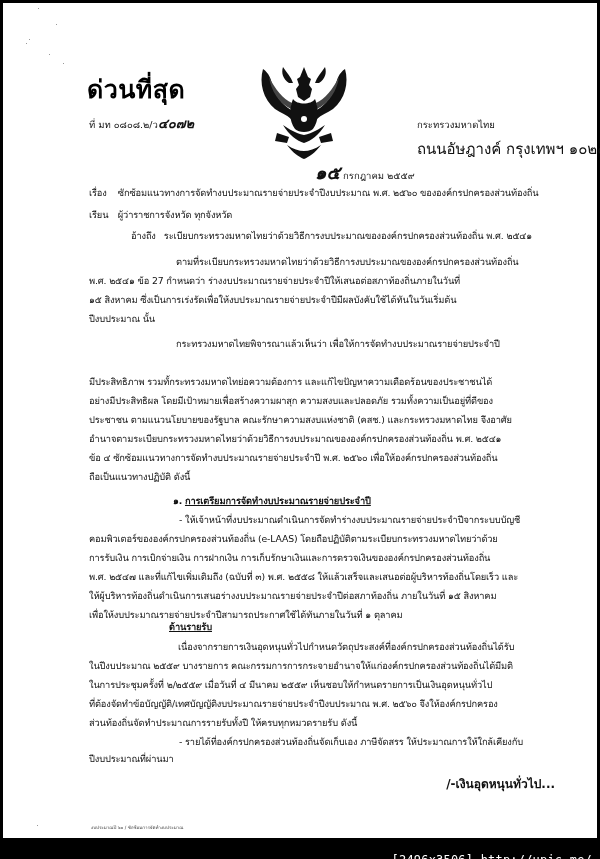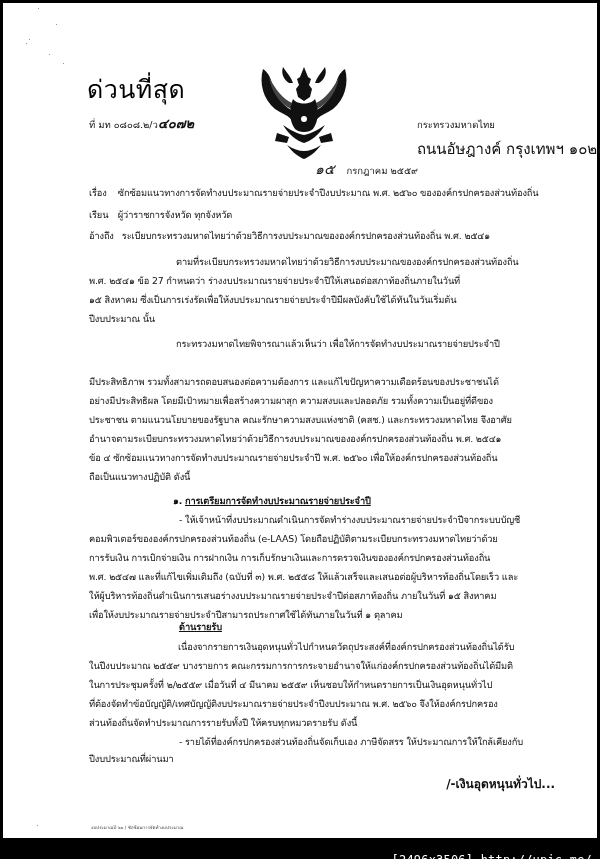--- a/index.html
+++ b/index.html
@@ -43,21 +43,21 @@
       white-space: nowrap;
     }
     .abs {
       position: absolute;
       white-space: nowrap;
     }
     .urgent {
       left: 84px;
       top: 66px;
       font-family: "DejaVu Serif", "Liberation Serif", serif;
-      font-weight: normal;
+      font-weight: bold;
       font-size: 25px;
       letter-spacing: 0.5px;
       color: #000;
     }
     .docno {
       left: 86px;
       top: 110px;
       font-size: 9.5px;
     }
     .docno .hand {
@@ -83,23 +83,23 @@
       font-size: 15px;
     }
     .date {
       left: 312px;
       top: 155px;
       font-size: 9.5px;
     }
     .date .hand {
       font-family: "DejaVu Serif", "Liberation Serif", serif;
       font-style: italic;
-      font-size: 14px;
-      font-weight: normal;
-      margin-right: 12px;
+      font-size: 18px;
+      font-weight: bold;
+      margin-right: 3px;
     }
     .line {
       position: absolute;
       left: 86px;
       font-size: 9.3px;
       white-space: nowrap;
       letter-spacing: -0.15px;
     }
     .hdr-label {
       display: inline-block;
@@ -174,49 +174,49 @@
 
   <div class="line" style="top:182px;">
     <span class="hdr-label">เรื่อง</span>
     <span>ซักซ้อมแนวทางการจัดทำงบประมาณรายจ่ายประจำปีงบประมาณ พ.ศ. ๒๕๖๐ ขององค์กรปกครองส่วนท้องถิ่น</span>
   </div>
   <div class="line" style="top:204px;">
     <span class="hdr-label">เรียน</span>
     <span>ผู้ว่าราชการจังหวัด ทุกจังหวัด</span>
   </div>
   <div class="line" style="top:225px;">
-    <span class="hdr-label" style="width:30px;">อ้างถึง</span>
+    <span class="hdr-label" style="width:30px;margin-left:42px;">อ้างถึง</span>
     <span>ระเบียบกระทรวงมหาดไทยว่าด้วยวิธีการงบประมาณขององค์กรปกครองส่วนท้องถิ่น พ.ศ. ๒๕๔๑</span>
   </div>
 
   <div class="line" style="top:251px; left:173px;">ตามที่ระเบียบกระทรวงมหาดไทยว่าด้วยวิธีการงบประมาณขององค์กรปกครองส่วนท้องถิ่น</div>
   <div class="line" style="top:270px;">พ.ศ. ๒๕๔๑ ข้อ 27 กำหนดว่า ร่างงบประมาณรายจ่ายประจำปีให้เสนอต่อสภาท้องถิ่นภายในวันที่</div>
   <div class="line" style="top:289px;">๑๕ สิงหาคม ซึ่งเป็นการเร่งรัดเพื่อให้งบประมาณรายจ่ายประจำปีมีผลบังคับใช้ได้ทันในวันเริ่มต้น</div>
   <div class="line" style="top:308px;">ปีงบประมาณ นั้น</div>
 
   <div class="line" style="top:333px; left:173px;">กระทรวงมหาดไทยพิจารณาแล้วเห็นว่า เพื่อให้การจัดทำงบประมาณรายจ่ายประจำปี</div>
-  <div class="line" style="top:371px;">มีประสิทธิภาพ รวมทั้งสามารถตอบสนองต่อความต้องการ และแก้ไขปัญหาความเดือดร้อนของประชาชนได้</div>
+  <div class="line" style="top:371px;">มีประสิทธิภาพ รวมทั้กระทรวงมหาดไทย่อความต้องการ และแก้ไขปัญหาความเดือดร้อนของประชาชนได้</div>
   <div class="line" style="top:409px;">ประชาชน ตามแนวนโยบายของรัฐบาล คณะรักษาความสงบแห่งชาติ (คสช.) และกระทรวงมหาดไทย จึงอาศัย</div>
   <div class="line" style="top:390px;">อย่างมีประสิทธิผล โดยมีเป้าหมายเพื่อสร้างความผาสุก ความสงบและปลอดภัย รวมทั้งความเป็นอยู่ที่ดีของ</div>
   <div class="line" style="top:428px;">อำนาจตามระเบียบกระทรวงมหาดไทยว่าด้วยวิธีการงบประมาณขององค์กรปกครองส่วนท้องถิ่น พ.ศ. ๒๕๔๑</div>
   <div class="line" style="top:447px;">ข้อ ๔ ซักซ้อมแนวทางการจัดทำงบประมาณรายจ่ายประจำปี พ.ศ. ๒๕๖๐ เพื่อให้องค์กรปกครองส่วนท้องถิ่น</div>
   <div class="line" style="top:466px;">ถือเป็นแนวทางปฏิบัติ ดังนี้</div>
 
   <div class="line" style="top:490px; left:170px;">
     <span style="font-weight:bold;">๑.</span>
     <span class="underline">การเตรียมการจัดทำงบประมาณรายจ่ายประจำปี</span>
   </div>
   <div class="line" style="top:509px; left:176px;">- ให้เจ้าหน้าที่งบประมาณดำเนินการจัดทำร่างงบประมาณรายจ่ายประจำปีจากระบบบัญชี</div>
   <div class="line" style="top:528px;">คอมพิวเตอร์ขององค์กรปกครองส่วนท้องถิ่น (e-LAAS) โดยถือปฏิบัติตามระเบียบกระทรวงมหาดไทยว่าด้วย</div>
   <div class="line" style="top:547px;">การรับเงิน การเบิกจ่ายเงิน การฝากเงิน การเก็บรักษาเงินและการตรวจเงินขององค์กรปกครองส่วนท้องถิ่น</div>
   <div class="line" style="top:566px;">พ.ศ. ๒๕๔๗ และที่แก้ไขเพิ่มเติมถึง (ฉบับที่ ๓) พ.ศ. ๒๕๕๘ ให้แล้วเสร็จและเสนอต่อผู้บริหารท้องถิ่นโดยเร็ว และ</div>
   <div class="line" style="top:585px;">ให้ผู้บริหารท้องถิ่นดำเนินการเสนอร่างงบประมาณรายจ่ายประจำปีต่อสภาท้องถิ่น ภายในวันที่ ๑๕ สิงหาคม</div>
   <div class="line" style="top:604px;text-align:center;">เพื่อให้งบประมาณรายจ่ายประจำปีสามารถประกาศใช้ได้ทันภายในวันที่ ๑ ตุลาคม</div>
 
-  <div class="line underline" style="top:616px; left:176px;text-align:right;">ด้านรายรับ</div>
+  <div class="line underline" style="top:616px; left:166px;text-align:right;">ด้านรายรับ</div>
   <div class="line" style="top:636px; left:175px;">เนื่องจากรายการเงินอุดหนุนทั่วไปกำหนดวัตถุประสงค์ที่องค์กรปกครองส่วนท้องถิ่นได้รับ</div>
   <div class="line" style="top:655px;">ในปีงบประมาณ ๒๕๕๙ บางรายการ คณะกรรมการการกระจายอำนาจให้แก่องค์กรปกครองส่วนท้องถิ่นได้มีมติ</div>
   <div class="line" style="top:674px;">ในการประชุมครั้งที่ ๒/๒๕๕๙ เมื่อวันที่ ๔ มีนาคม ๒๕๕๙ เห็นชอบให้กำหนดรายการเป็นเงินอุดหนุนทั่วไป</div>
   <div class="line" style="top:693px;">ที่ต้องจัดทำข้อบัญญัติ/เทศบัญญัติงบประมาณรายจ่ายประจำปีงบประมาณ พ.ศ. ๒๕๖๐ จึงให้องค์กรปกครอง</div>
   <div class="line" style="top:731px; left:176px;">- รายได้ที่องค์กรปกครองส่วนท้องถิ่นจัดเก็บเอง ภาษีจัดสรร ให้ประมาณการให้ใกล้เคียงกับ</div>
   <div class="line" style="top:712px;">ส่วนท้องถิ่นจัดทำประมาณการรายรับทั้งปี ให้ครบทุกหมวดรายรับ ดังนี้</div>
   <div class="line" style="top:748px;">ปีงบประมาณที่ผ่านมา</div>
 
   <div class="abs" style="top:771px; right:42px; font-size:12px; font-weight:bold;">/-เงินอุดหนุนทั่วไป...</div>
 

